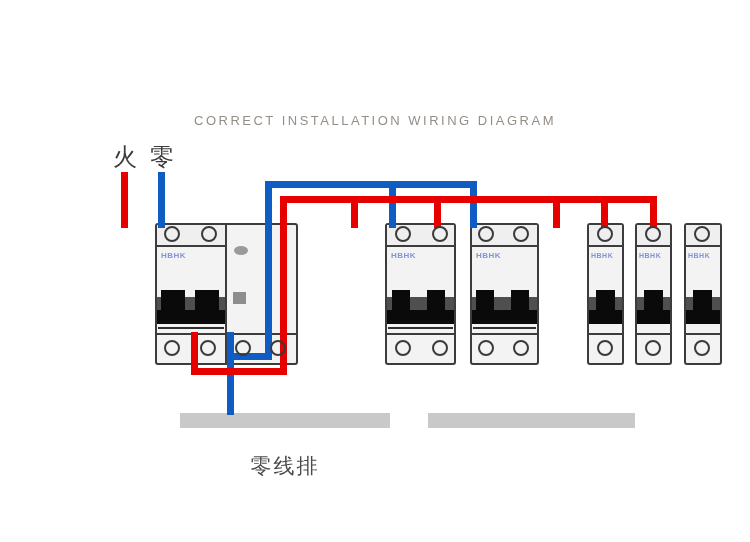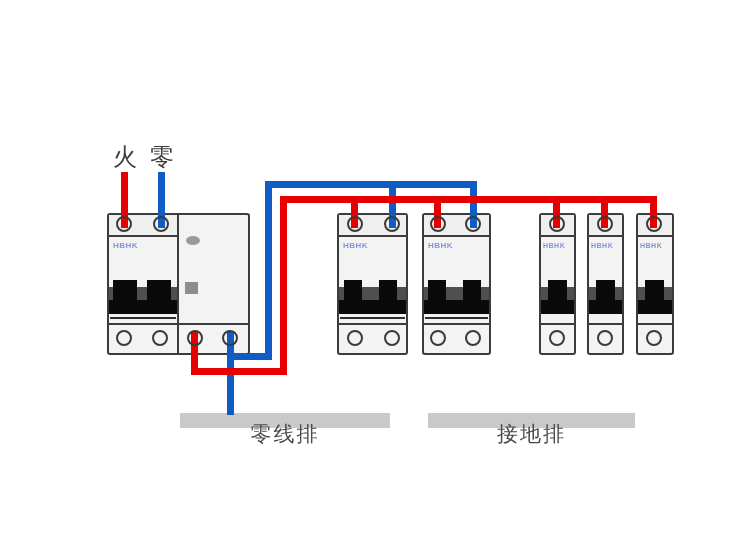--- a/index.html
+++ b/index.html
@@ -20,22 +20,22 @@
   .in-label {
     position:absolute; top:141px; width:30px; text-align:center;
     font-size:24px; color:#3d3d3d; font-weight:500;
   }
   
   .wire { position:absolute; z-index:2; }
   .wire-live    { background:var(--live-wire,#e60000); }
   .wire-neutral { background:var(--neutral-wire,#0e5cc4); }
   
   .breaker {
-    position:absolute; top:213px; height:142px; box-sizing:border-box;
-    background:#f3f3f3; border:2px solid #3c3c3c; border-radius:3px;
+    position:absolute; top:223px; height:142px; box-sizing:border-box;
+    background:#f3f3f3; border:2px solid #3c3c3c; border-radius:3px;margin-left:48px;
   }
   .breaker * { position:absolute; box-sizing:border-box; }
   .top-strip { left:0; top:0; width:100%; height:22px; border-bottom:2px solid #3c3c3c; background:#efefef; }
   .half-strip { left:0; top:0; height:22px; border-bottom:2px solid #3c3c3c; background:#efefef; }
   .divider { top:0; bottom:0; width:0; border-right:2px solid #3c3c3c; }
   .brand {
     font-size:8px; letter-spacing:0.5px; color:var(--brand-text,#8094dd);
     font-weight:bold; white-space:nowrap;
   }
   .gray-strip { background:#4f4f4f; }
@@ -45,29 +45,30 @@
   .bottom-line { left:0; right:0; border-top:2px solid #3c3c3c; }
   .terminal {
     width:16px; height:16px; border:2px solid #3a3a3a; border-radius:50%;
     background:transparent; z-index:5;
   }
   .oval-btn { width:14px; height:9px; border-radius:50%; background:#9a9a9a; }
   .sq-ind { width:13px; height:12px; background:#8d8d8d; }
   
   .bar { position:absolute; top:413px; height:15px; background:var(--bar-fill,#c9c9c9); }
   .bar-label {
-    position:absolute; top:420px; text-align:center;
+    position:absolute; top:452px; text-align:center;
     font-size:21px; color:#4a4a4a; letter-spacing:2px;
   }
 </style>
 </head>
 <body>
 
 <div class="stage">
 
+  <div class="subtitle">CORRECT INSTALLATION WIRING DIAGRAM</div>
 
   <div class="in-label" style="left:110px;">火</div>
   <div class="in-label" style="left:147px;">零</div>
 
   <div class="breaker" style="left:107px; width:143px;">
     <div class="half-strip" style="width:70px;"></div>
     <div class="divider" style="left:68px;"></div>
     <div class="brand" style="left:4px; top:26px;">HBHK</div>
     <div class="gray-strip" style="left:0; top:72px; width:68px; height:13px;"></div>
     <div class="tab" style="left:4px;  top:65px; width:24px; height:20px;"></div>
@@ -163,15 +164,14 @@
   <div class="wire wire-live" style="left:280px; top:196px; width:377px; height:7px;"></div>
   <div class="wire wire-live" style="left:351px; top:196px; width:7px; height:32px;"></div>
   <div class="wire wire-live" style="left:434px; top:196px; width:7px; height:32px;"></div>
   <div class="wire wire-live" style="left:553px; top:196px; width:7px; height:32px;"></div>
   <div class="wire wire-live" style="left:601px; top:196px; width:7px; height:32px;"></div>
   <div class="wire wire-live" style="left:650px; top:196px; width:7px; height:32px;"></div>
 
   <div class="bar" style="left:180px; width:210px;"></div>
   <div class="bar" style="left:428px; width:207px;"></div>
   <div class="bar-label" style="left:180px; width:210px;">零线排</div>
-  <div class="bar-label" style="left:428px; width:207px;">接地排</div>
 
 </div>
 
 </body></html>

